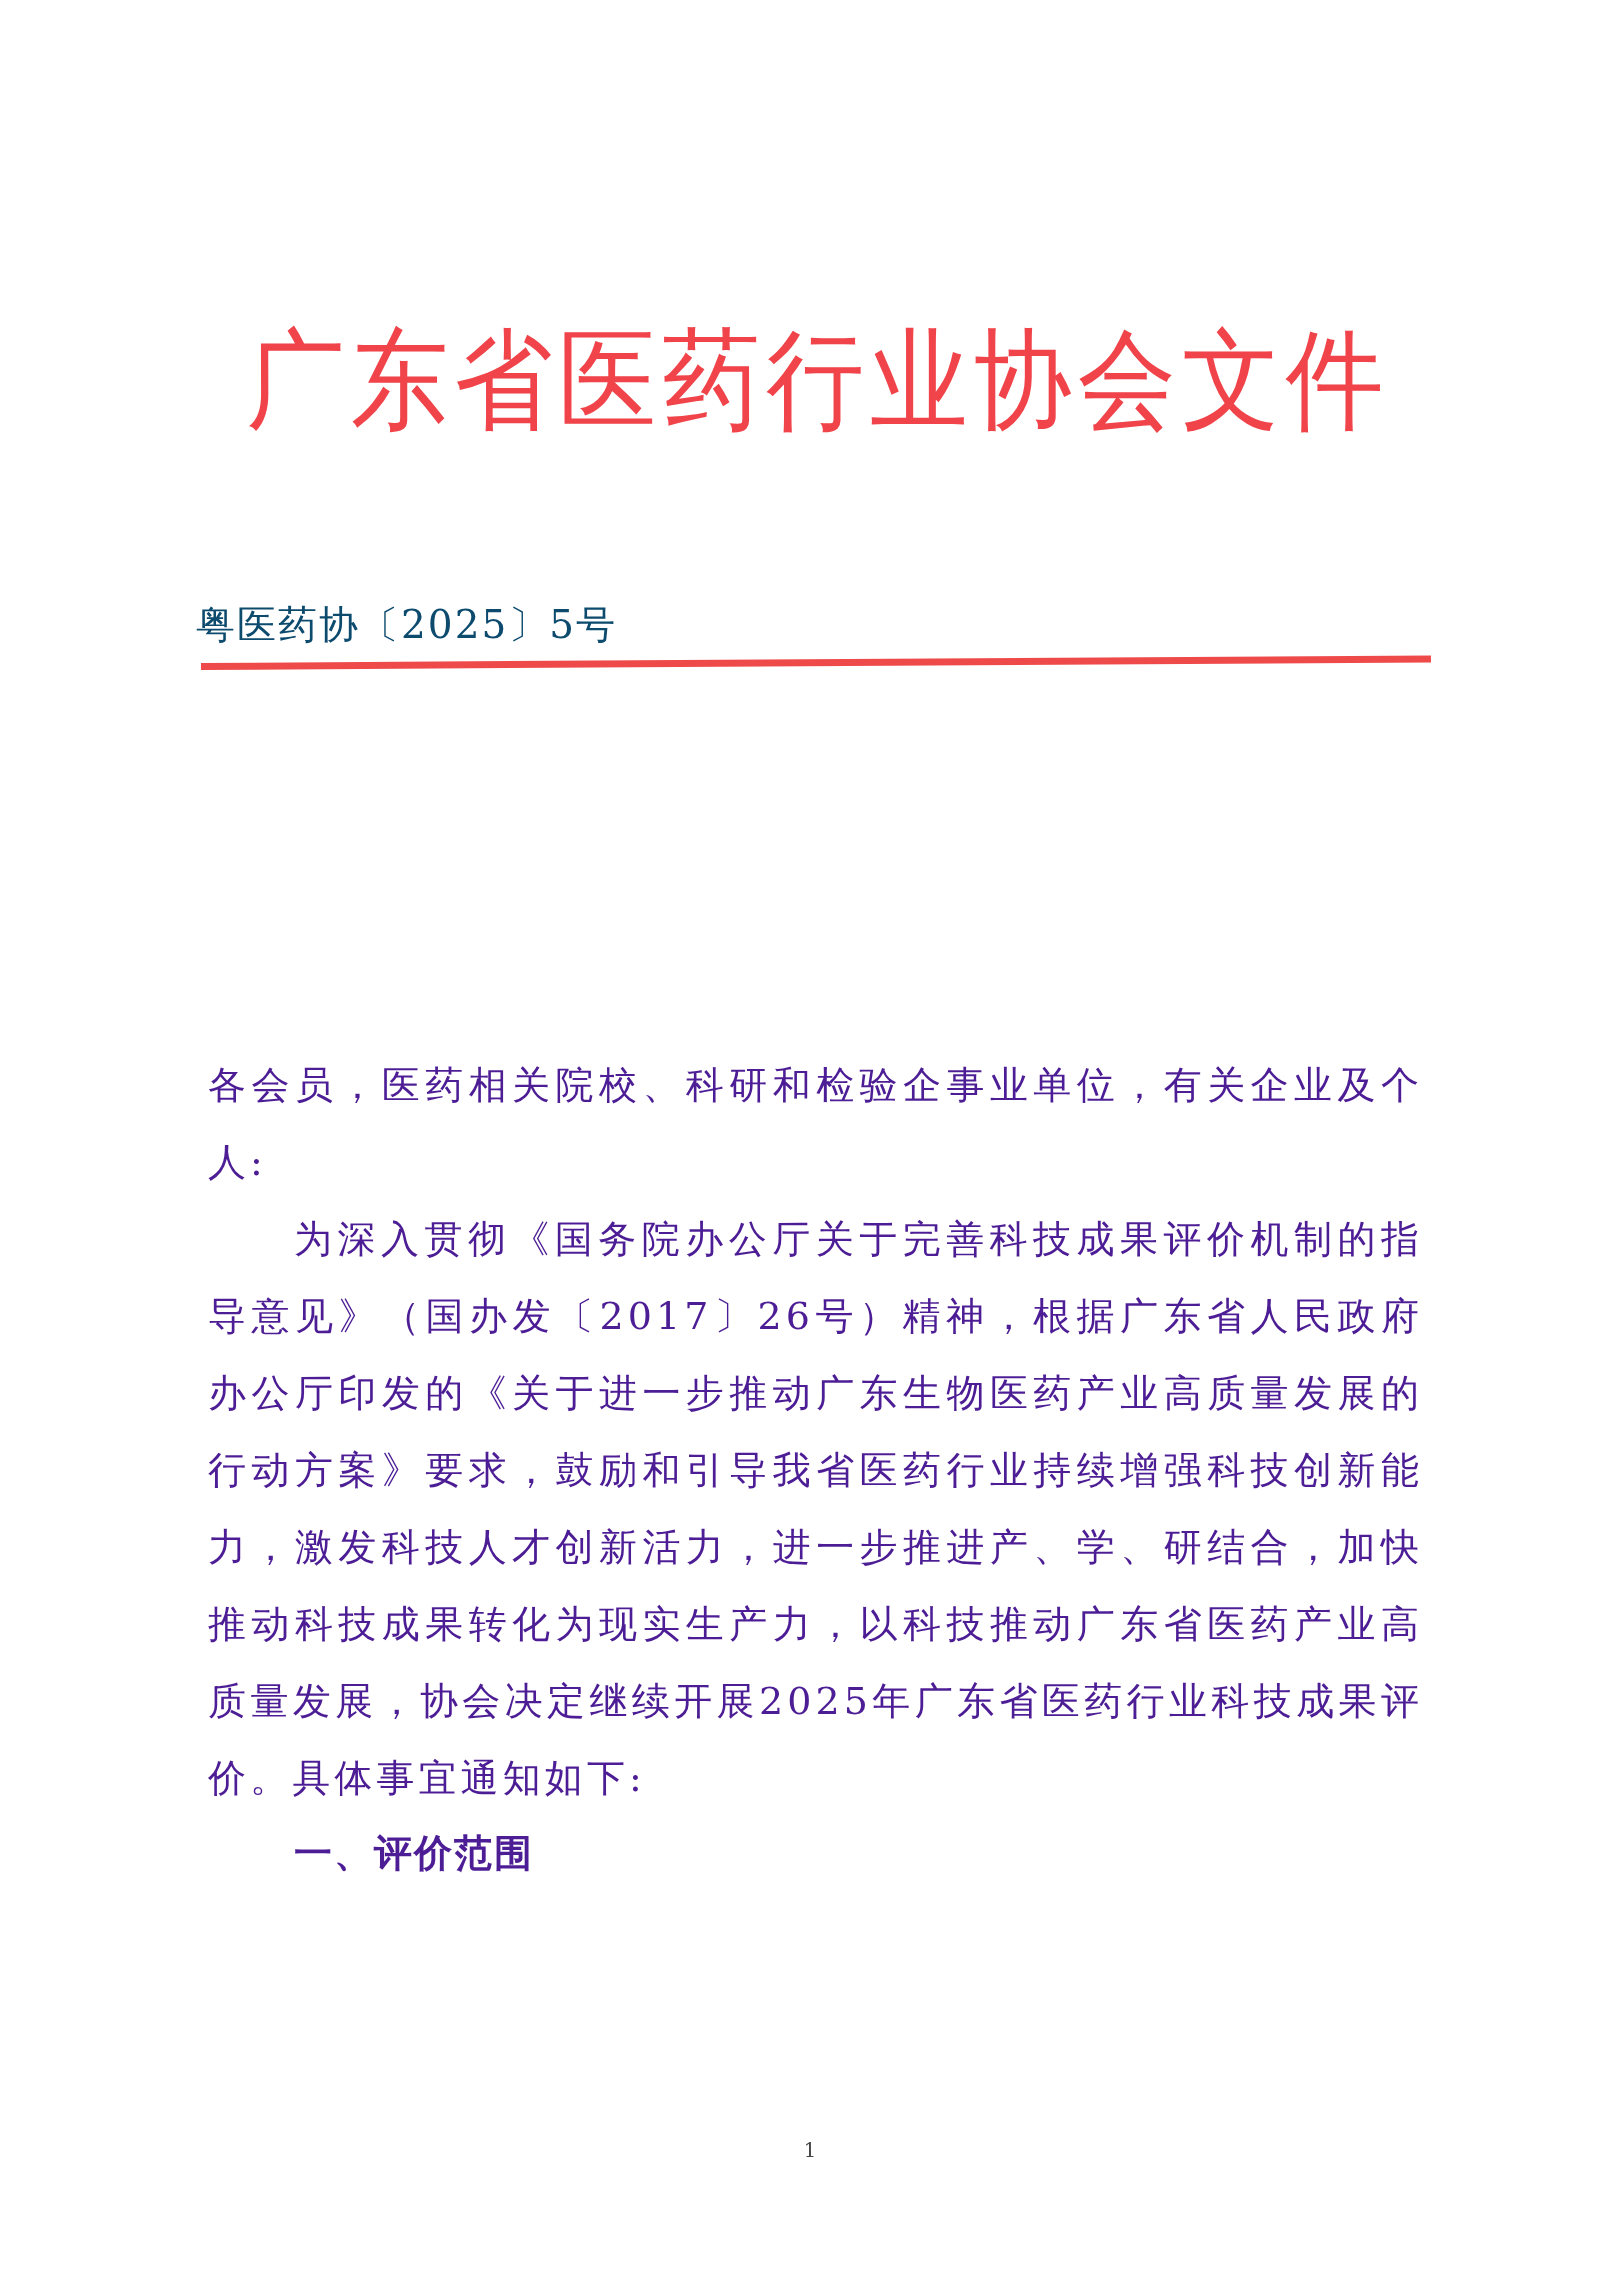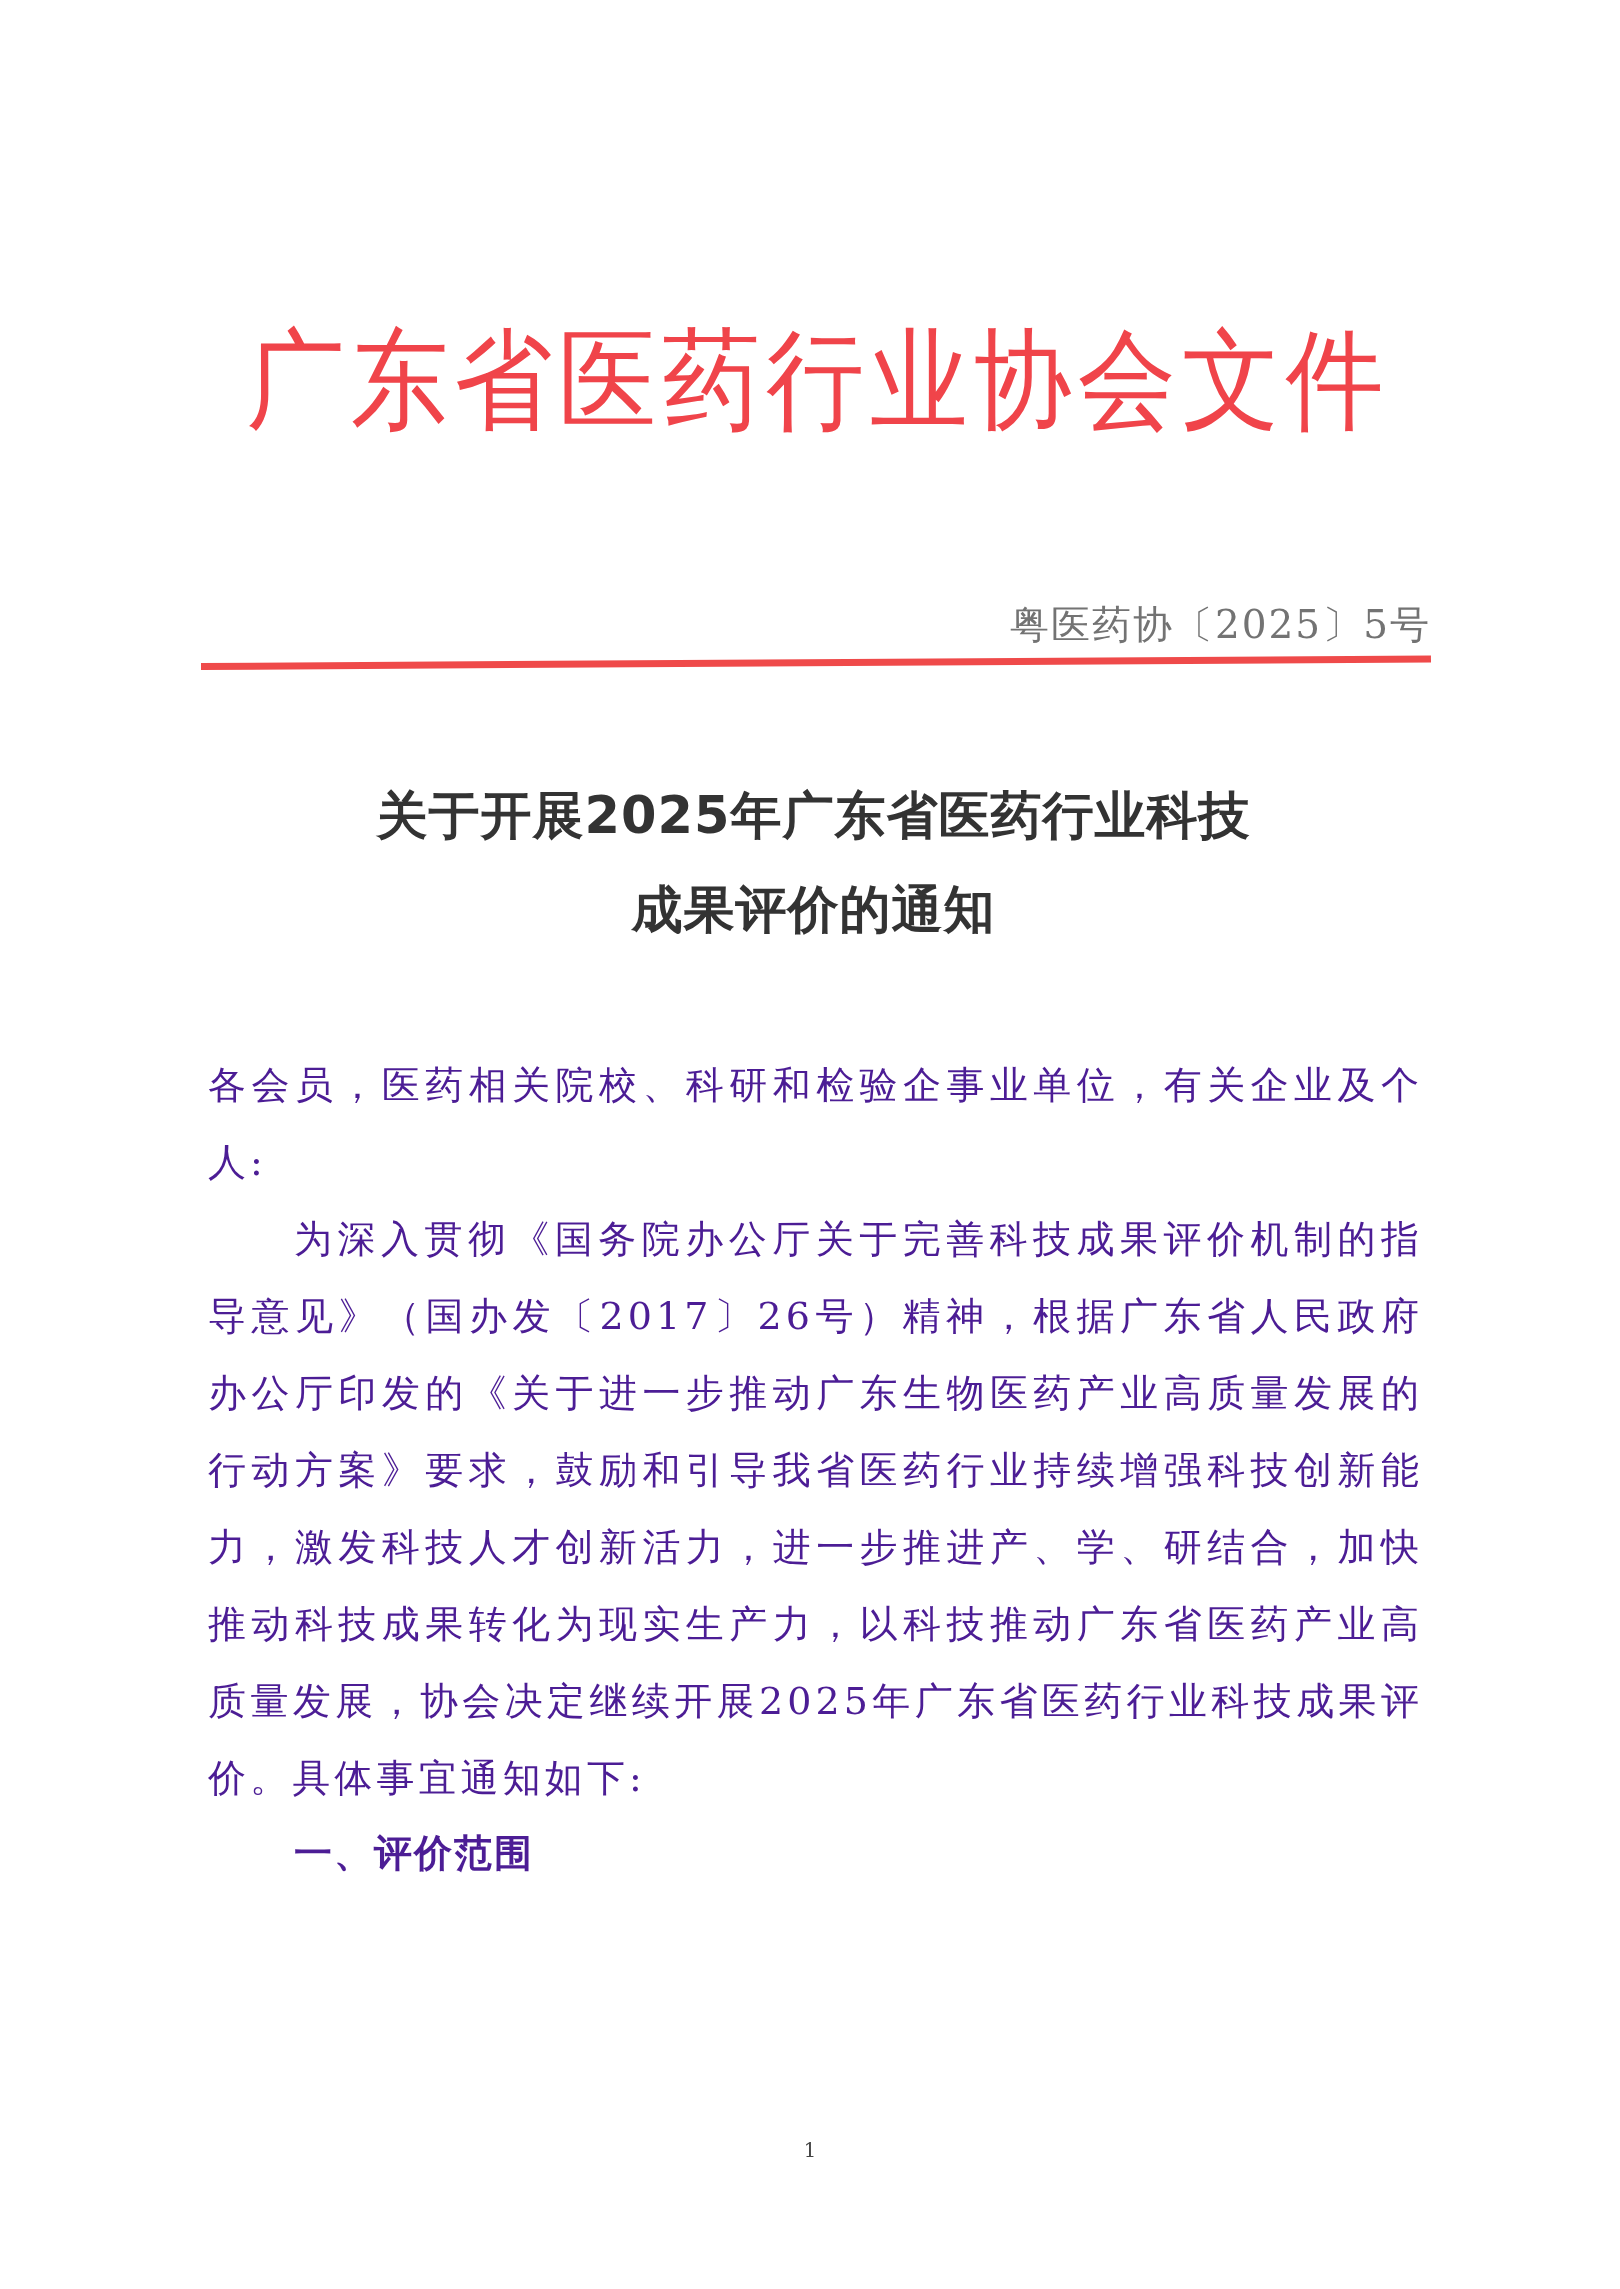--- a/index.html
+++ b/index.html
@@ -34,23 +34,23 @@
       letter-spacing: 5.9px;
       line-height: 118px;
       transform: scaleY(1.12);
       transform-origin: center top;
     }
     .doc-number {
       position: absolute;
       left: 196px;
       top: 600px;
       width: 1235px;
-      text-align: right;
+      text-align: left;
       font-size: 39px;
-      color: #737373;
+      color: #0c4a6e;
       letter-spacing: 2px;
       line-height: 49px;
     }
     .red-rule {
       position: absolute;
       left: 201px;
       top: 663px;
       width: 1230px;
       height: 6.9px;
       background: #ef4a4a;
@@ -107,24 +107,20 @@
 <body>
 
 <div class="page">
 
   <div class="org-header">广东省医药行业协会文件</div>
 
   <div class="doc-number">粤医药协〔2025〕5号</div>
 
   <div class="red-rule"></div>
 
-  <div class="title">
-    <div>关于开展2025年广东省医药行业科技</div>
-    <div>成果评价的通知</div>
-  </div>
 
   <div class="body-text">
     <p>各会员，医药相关院校、科研和检验企事业单位，有关企业及个人:</p>
     <p class="indent">为深入贯彻《国务院办公厅关于完善科技成果评价机制的指导意见》（国办发〔2017〕26号）精神，根据广东省人民政府办公厅印发的《关于进一步推动广东生物医药产业高质量发展的行动方案》要求，鼓励和引导我省医药行业持续增强科技创新能力，激发科技人才创新活力，进一步推进产、学、研结合，加快推动科技成果转化为现实生产力，以科技推动广东省医药产业高质量发展，协会决定继续开展2025年广东省医药行业科技成果评价。具体事宜通知如下:</p>
     <p class="section-heading">一、评价范围</p>
   </div>
 
   <div class="page-number">1</div>
 
 </div>

